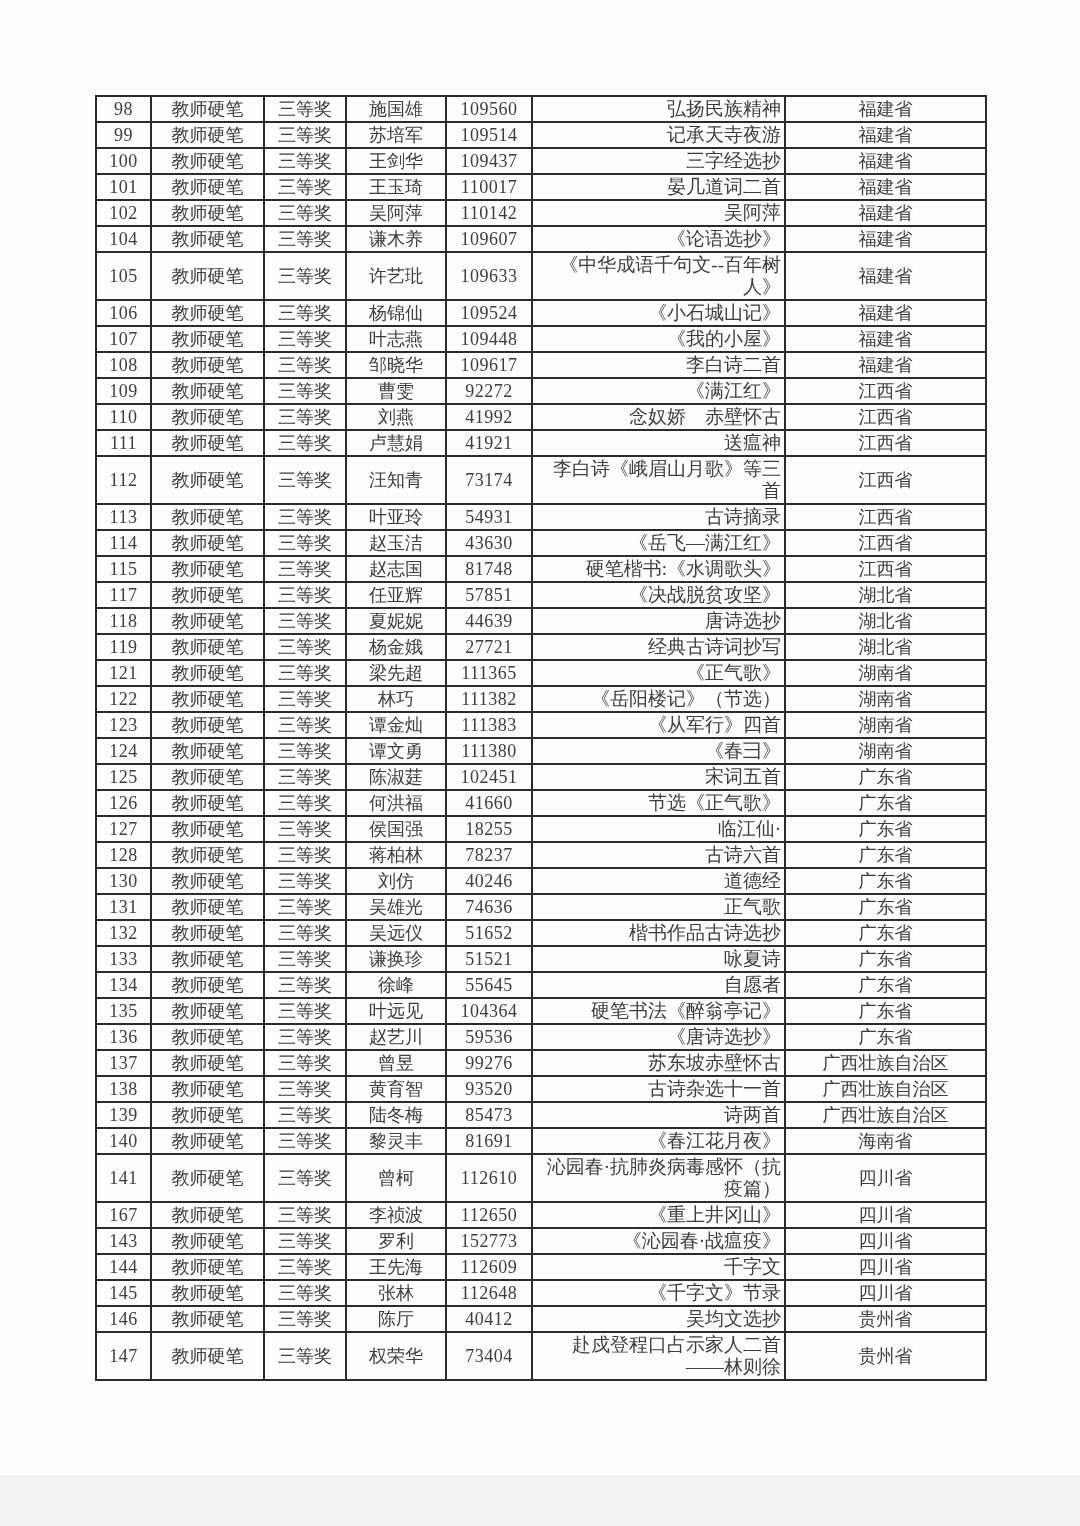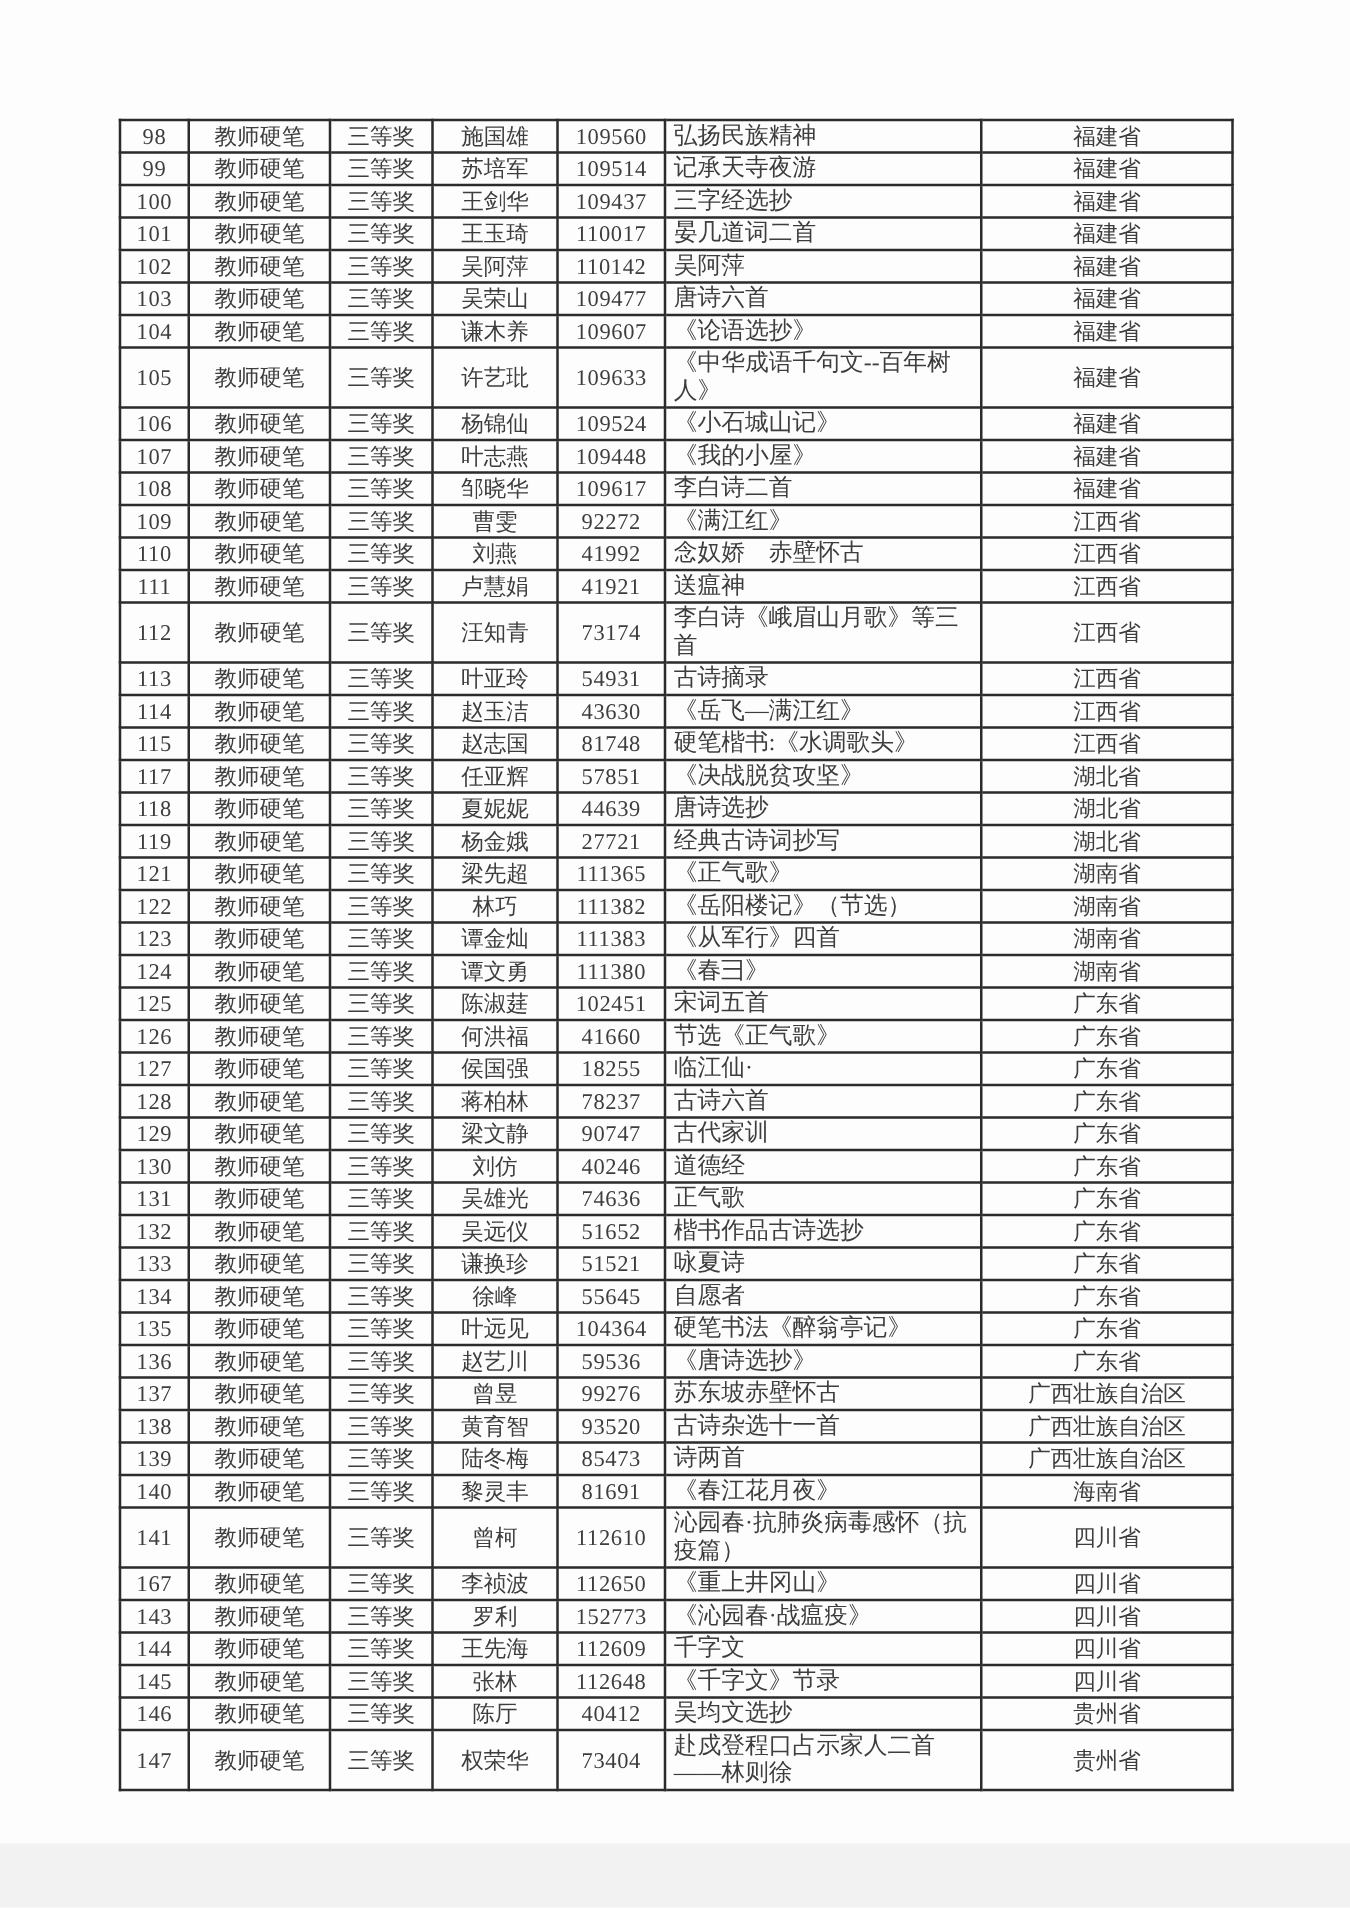--- a/index.html
+++ b/index.html
@@ -30,21 +30,21 @@
     font-size: 18px;
     line-height: 22px;
     height: 21px;
     padding: 1px 3px;
     text-align: center;
     vertical-align: middle;
     overflow: hidden;
     word-break: break-all;
   }
   table.award-table td.work {
-    text-align: left;
+    text-align: right;
     padding-left: 6px;
     font-size: 19px;
   }
   table.award-table td.num {
     font-size: 18px;
     letter-spacing: 0.5px;
   }
 </style>
 </head>
 <body>
@@ -100,29 +100,20 @@
         <tr>
           <td class="num">102</td>
           <td>教师硬笔</td>
           <td>三等奖</td>
           <td>吴阿萍</td>
           <td class="num">110142</td>
           <td class="work">吴阿萍</td>
           <td>福建省</td>
         </tr>
         <tr>
-          <td class="num">103</td>
-          <td>教师硬笔</td>
-          <td>三等奖</td>
-          <td>吴荣山</td>
-          <td class="num">109477</td>
-          <td class="work">唐诗六首</td>
-          <td>福建省</td>
-        </tr>
-        <tr>
           <td class="num">104</td>
           <td>教师硬笔</td>
           <td>三等奖</td>
           <td>谦木养</td>
           <td class="num">109607</td>
           <td class="work">《论语选抄》</td>
           <td>福建省</td>
         </tr>
         <tr>
           <td class="num">105</td>
@@ -313,29 +304,20 @@
           <td class="work">临江仙·</td>
           <td>广东省</td>
         </tr>
         <tr>
           <td class="num">128</td>
           <td>教师硬笔</td>
           <td>三等奖</td>
           <td>蒋柏林</td>
           <td class="num">78237</td>
           <td class="work">古诗六首</td>
-          <td>广东省</td>
-        </tr>
-        <tr>
-          <td class="num">129</td>
-          <td>教师硬笔</td>
-          <td>三等奖</td>
-          <td>梁文静</td>
-          <td class="num">90747</td>
-          <td class="work">古代家训</td>
           <td>广东省</td>
         </tr>
         <tr>
           <td class="num">130</td>
           <td>教师硬笔</td>
           <td>三等奖</td>
           <td>刘仿</td>
           <td class="num">40246</td>
           <td class="work">道德经</td>
           <td>广东省</td>

